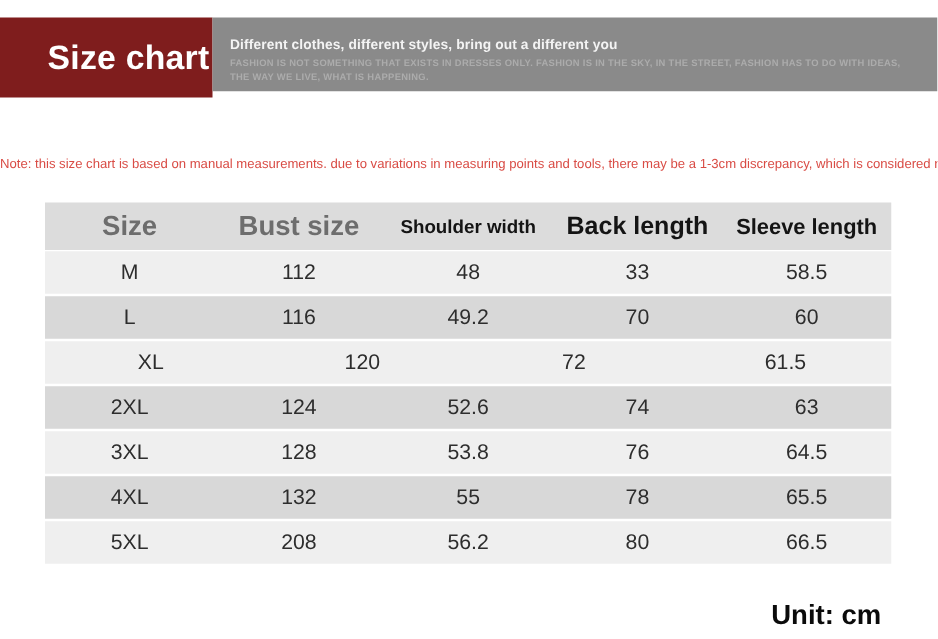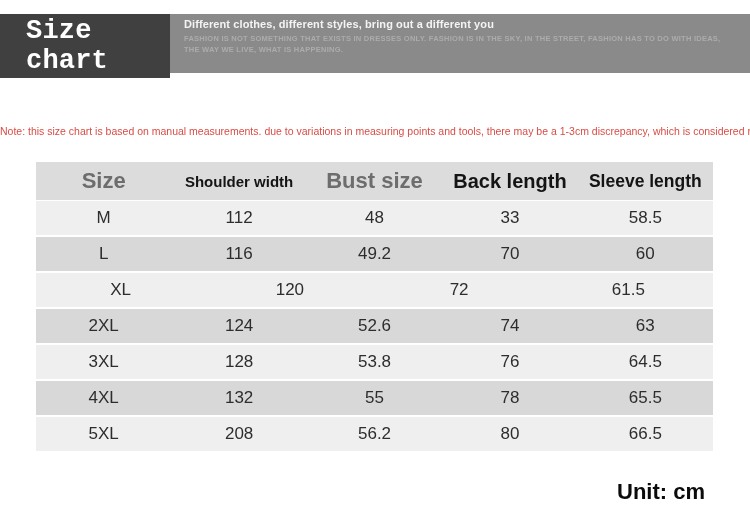--- a/index.html
+++ b/index.html
@@ -2,24 +2,24 @@
 <html><head>
 <meta charset="utf-8">
 <style>
   * { margin:0; padding:0; box-sizing:border-box; }
   html,body { width:750px; height:511px; background:#ffffff;
               font-family:"Liberation Sans", sans-serif; position:relative; overflow:hidden; }
 
   
   .header-band { position:absolute; top:14px; left:0; width:750px; height:64px; }
   .title-box { position:absolute; left:0; top:0; width:170px; height:64px;
-               background:#404040; color:#ffffff; display:flex; align-items:center;
-               padding-left:26px; font-size:27px; font-weight:bold; letter-spacing:0.2px;font-family:Liberation Mono, monospace; }
+               background:#7f1d1d; color:#ffffff; display:flex; align-items:center;
+               padding-left:38px; font-size:27px; font-weight:bold; letter-spacing:0.2px; }
   .banner { position:absolute; left:170px; top:0; width:580px; height:59px;
-            background:#8a8a8a; padding:4px 18px 0 14px; }
+            background:#8a8a8a; padding:16px 18px 0 14px; }
   .banner-title { color:#f4f4f4; font-size:11px; font-weight:bold; letter-spacing:0.1px; }
   .banner-sub { color:#acacac; font-size:7.5px; font-weight:bold; margin-top:4px;
                 line-height:1.45; letter-spacing:0.25px; width:552px; text-transform:uppercase; }
 
   
   .note { position:absolute; top:125px; left:0; width:750px; text-align:center;
           color:#d94c45; font-size:10.5px; white-space:nowrap; }
 
   
   .size-table { position:absolute; left:36px; top:162px; width:677px; }
@@ -47,22 +47,22 @@
     <div class="banner-title">Different clothes, different styles, bring out a different you</div>
     <div class="banner-sub">FASHION IS NOT SOMETHING THAT EXISTS IN DRESSES ONLY. FASHION IS IN THE SKY, IN THE STREET, FASHION HAS TO DO WITH IDEAS, THE WAY WE LIVE, WHAT IS HAPPENING.</div>
   </div>
 </div>
 
 <div class="note">Note: this size chart is based on manual measurements. due to variations in measuring points and tools, there may be a 1-3cm discrepancy, which is considered normal</div>
 
 <div class="size-table">
   <div class="trow header-row">
     <div class="cell c0">Size</div>
+    <div class="cell c1">Bust size</div>
     <div class="cell c2">Shoulder width</div>
-    <div class="cell c1">Bust size</div>
     <div class="cell c3">Back length</div>
     <div class="cell c4">Sleeve length</div>
   </div>
 
   <div class="trow light">
     <div class="cell">M</div>
     <div class="cell">112</div>
     <div class="cell">48</div>
     <div class="cell">33</div>
     <div class="cell">58.5</div>

